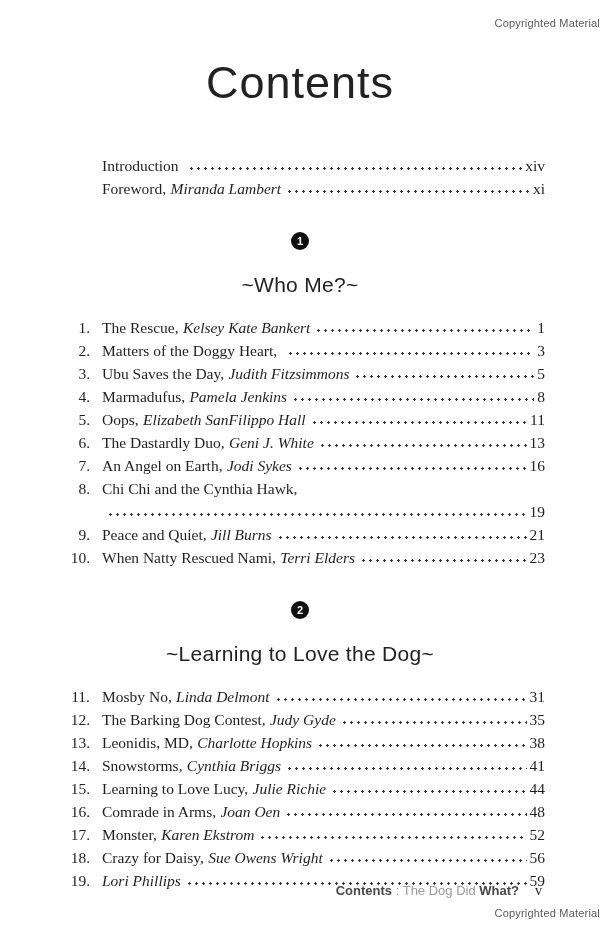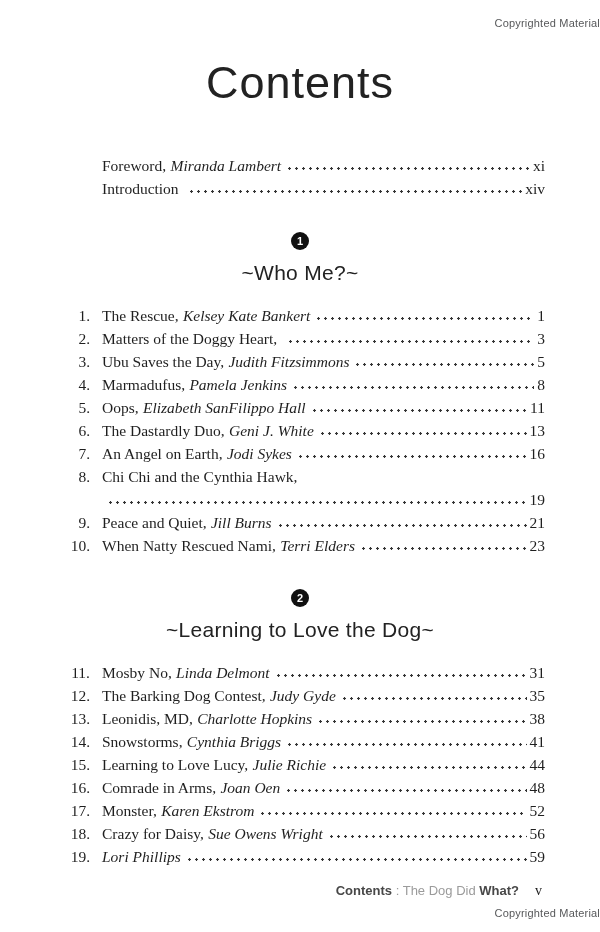--- a/index.html
+++ b/index.html
@@ -89,21 +89,21 @@
     font-weight: bold;
     align-items: center;
     justify-content: center;
     line-height: 18px;
   }
   .sec-title {
     font-family: "Liberation Sans", "DejaVu Sans", sans-serif;
     font-weight: 400;
     font-size: 21px;
     color: #222222;
-    margin-top: 10px;
+    margin-top: 22px;
     letter-spacing: 0.3px;
   }
   .footer {
     position: absolute;
     right: 58px;
     bottom: 33px;
     font-family: "Liberation Sans", "DejaVu Sans", sans-serif;
     font-size: 13px;
   }
   .f-label { font-weight: bold; color: #474747; }
@@ -124,32 +124,32 @@
 
   <div class="copyright top">Copyrighted Material</div>
 
   <h1 class="book-title">Contents</h1>
 
   <div class="content">
     <div id="front-matter">
         <div class="row">
           <span class="num"></span>
           <div class="rowbody">
-            <span class="etitle">Foreword,</span>
-            <span class="eauthor">Miranda Lambert</span>
+            <span class="etitle">Introduction</span>
             <span class="leader"></span>
-            <span class="epage">xi</span>
+            <span class="epage">xiv</span>
           </div>
         </div>
         <div class="row">
           <span class="num"></span>
           <div class="rowbody">
-            <span class="etitle">Introduction</span>
+            <span class="etitle">Foreword,</span>
+            <span class="eauthor">Miranda Lambert</span>
             <span class="leader"></span>
-            <span class="epage">xiv</span>
+            <span class="epage">xi</span>
           </div>
         </div>
       </div>
     <div id="sections">
         <section class="section">
           <div class="sec-head"><div class="badge">1</div><div class="sec-title">~Who Me?~</div></div>
           <div class="entries">
             <div class="row">
               <span class="num">1.</span>
               <div class="rowbody">

